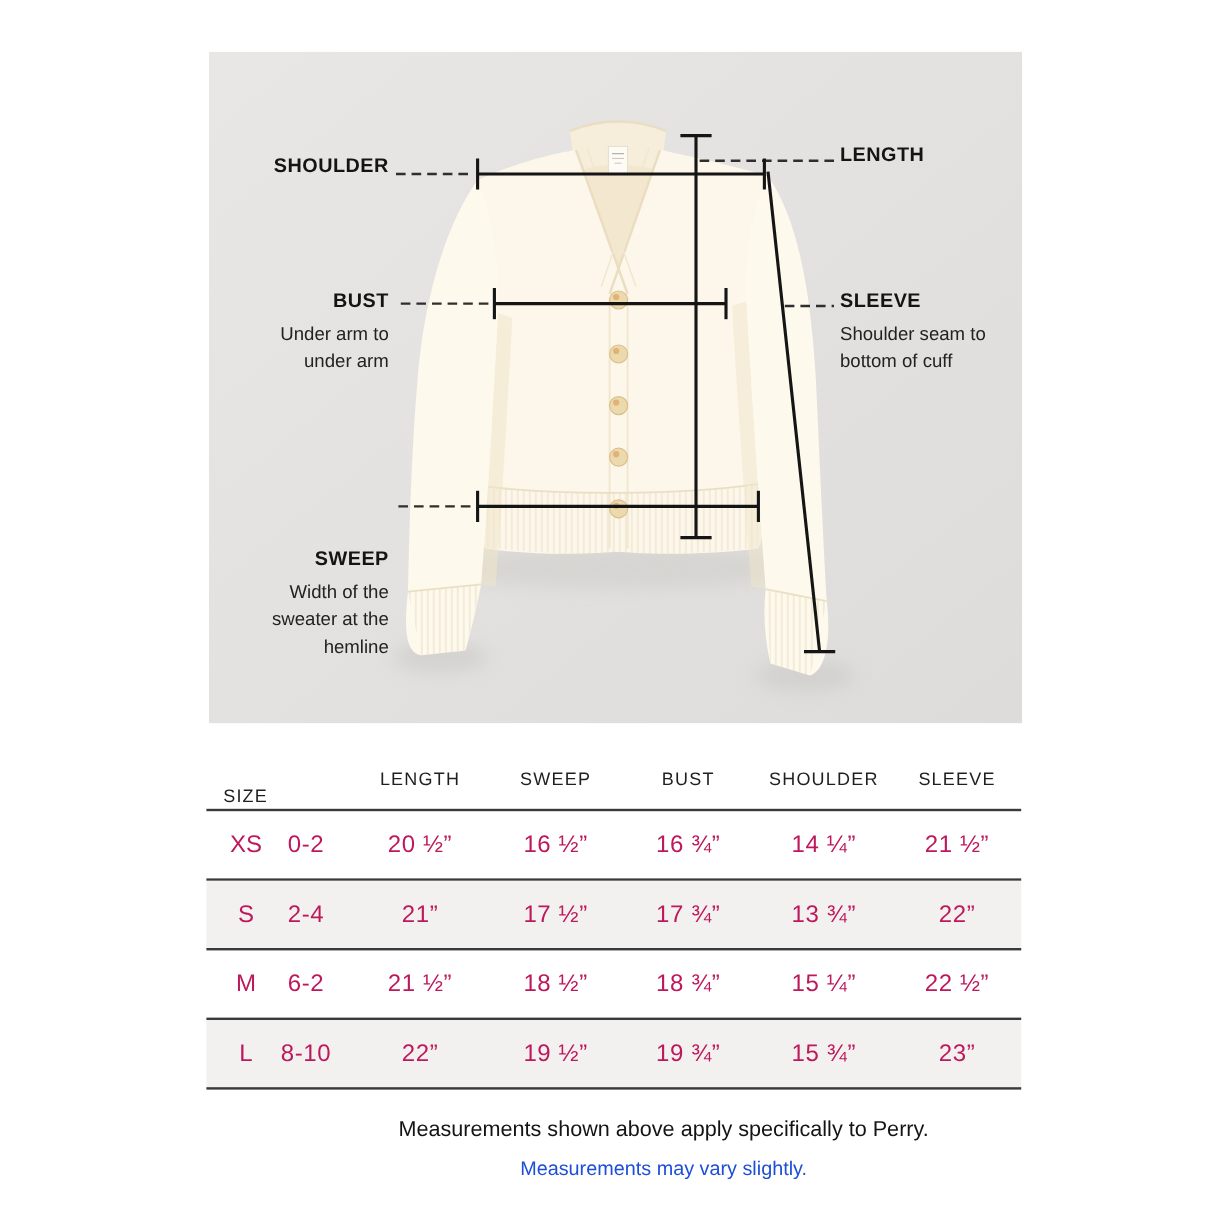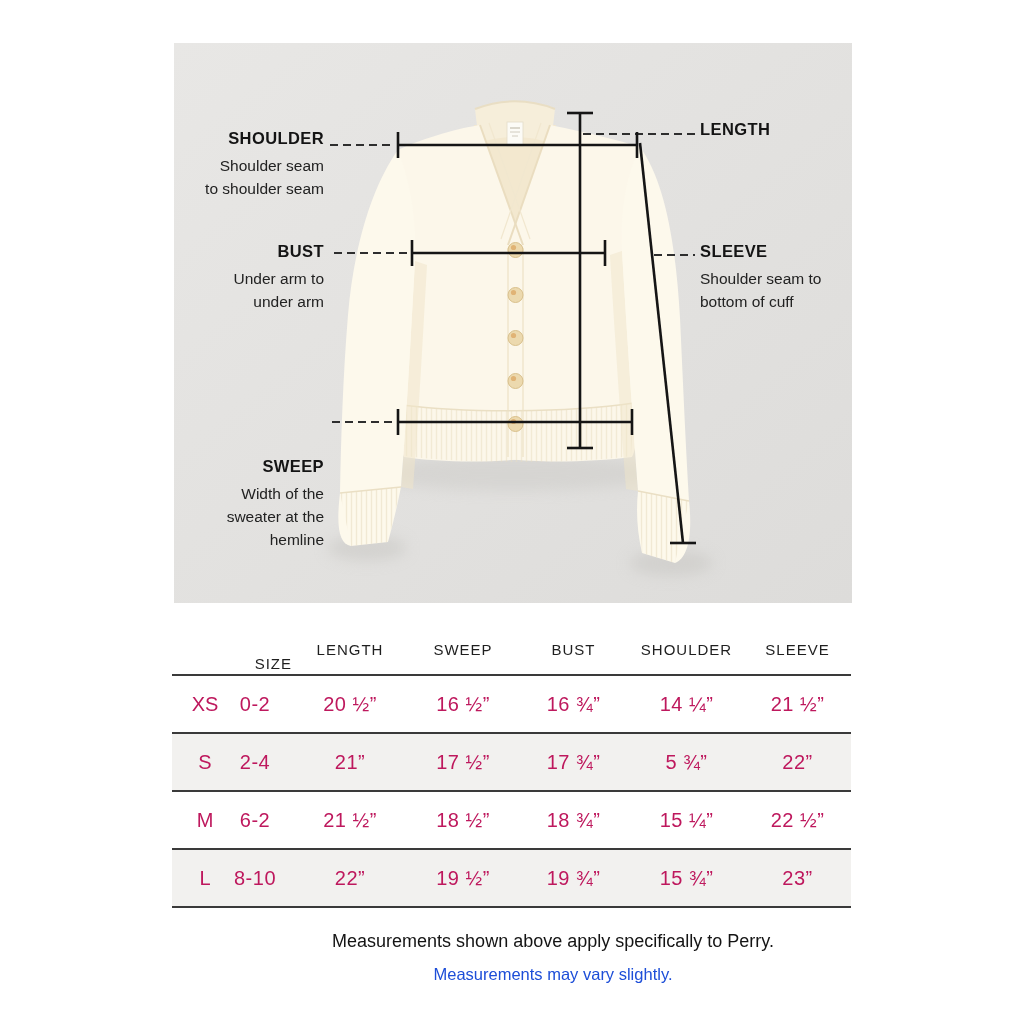--- a/index.html
+++ b/index.html
@@ -32,21 +32,21 @@
     display:grid;
     grid-template-columns:120px 116px 110px 111px 115px 107px;
     align-items:center;
   }
   .thead{
     height:49px;
     border-bottom:2px solid #3a3a3a;
     font-size:15px;letter-spacing:1px;color:#1f1f1f;
   }
   .thead .hc{text-align:center;}
-  .thead .hc:first-child{text-align:right;padding-left:14px;margin-top:28px;}
+  .thead .hc:first-child{text-align:left;padding-left:14px;margin-top:28px;}
   .tdata{
     height:56px;border-bottom:2px solid #3a3a3a;font-size:20px;color:#be185d;
   }
   .tdata.alt{background:#f2f1ef;}
   .tdata:last-child{border-bottom-width:2.5px;}
   .vc{text-align:center;letter-spacing:.5px;}
   .sc{display:flex;align-items:center;padding-left:14px;}
   .sc .sz{display:inline-block;width:38px;text-align:center;}
   .sc .rg{display:inline-block;width:62px;text-align:center;letter-spacing:.5px;}
   
@@ -171,24 +171,20 @@
       </g>
       <g>
         <path d="M466,100 L509,500"></path>
           <path d="M496,500 L522,500"></path>
       </g>
     </g>
   </svg>
 
   <div class="ann left ann-shoulder">
     <div class="t">SHOULDER</div>
-    <div class="d">
-      <div>Shoulder seam</div>
-      <div>to shoulder seam</div>
-    </div>
   </div>
   <div class="ann left ann-bust">
     <div class="t">BUST</div>
     <div class="d">
       <div>Under arm to</div>
       <div>under arm</div>
     </div>
   </div>
   <div class="ann left ann-sweep">
     <div class="t">SWEEP</div>
@@ -233,21 +229,21 @@
   </div>
 
   <div class="trow tdata alt">
     <div class="sc">
       <span class="sz">S</span>
         <span class="rg">2-4</span>
     </div>
     <div class="vc">21”</div>
     <div class="vc">17 ½”</div>
     <div class="vc">17 ¾”</div>
-    <div class="vc">5 ¾”</div>
+    <div class="vc">13 ¾”</div>
     <div class="vc">22”</div>
   </div>
 
   <div class="trow tdata">
     <div class="sc">
       <span class="sz">M</span>
         <span class="rg">6-2</span>
     </div>
     <div class="vc">21 ½”</div>
     <div class="vc">18 ½”</div>

